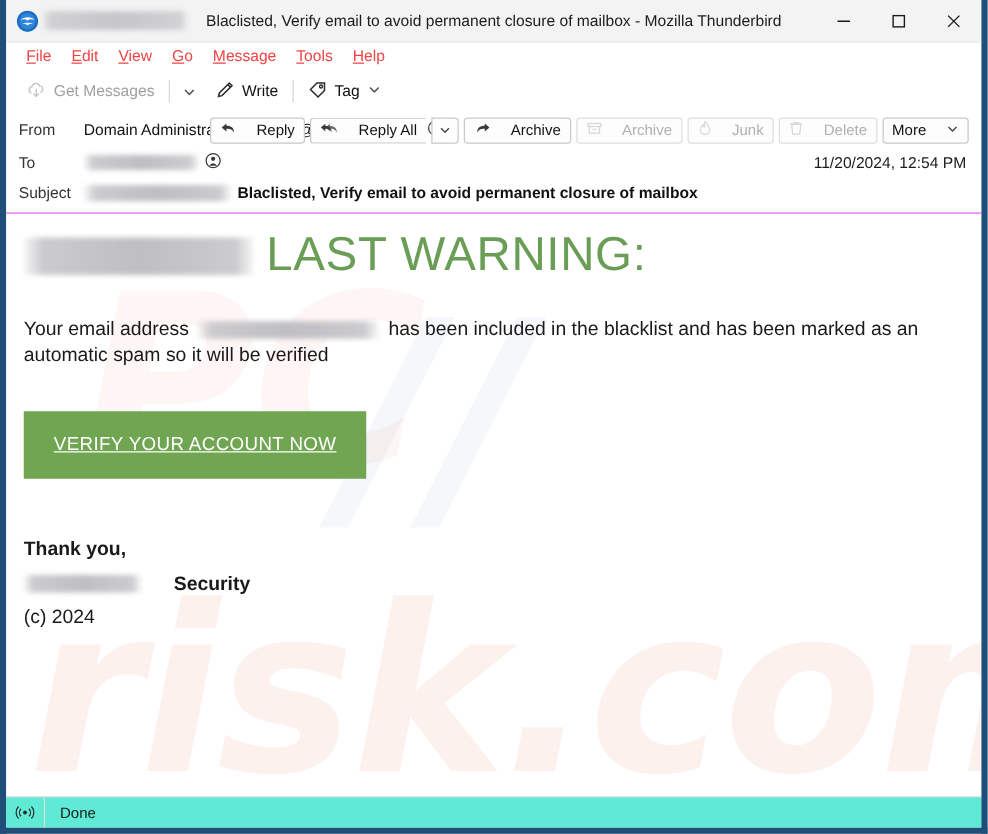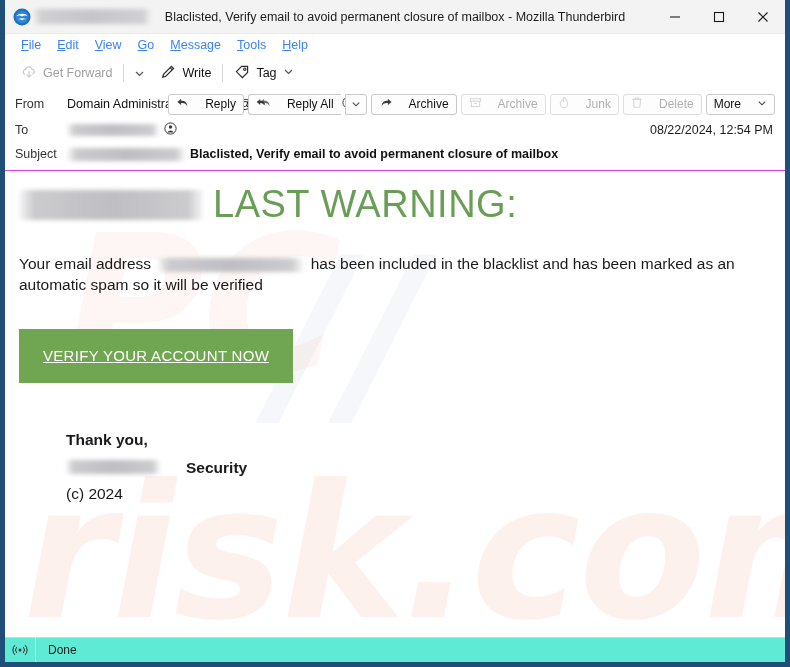--- a/index.html
+++ b/index.html
@@ -86,21 +86,21 @@
 
   
   .menubar {
     height: 22px;
     background: #ffffff;
     display: flex;
     align-items: center;
     padding-left: 8px;
     flex: 0 0 auto;
     font-size: 12.5px;
-    color: #3b82f6;
+    color: #ef4444;
   }
   .menu-item {
     padding: 2px 8px;
     white-space: nowrap;
   }
   .menu-item u { text-decoration: underline; }
 
   
   .toolbar {
     height: 34px;
@@ -283,21 +283,21 @@
   .cta-wrap { margin: 33px 0 0 0; }
   .cta {
     display: inline-block;
     background: #70a551;
     color: #ffffff;
     text-decoration: underline;
     font-size: 15px;
     padding: 17px 24px;
     letter-spacing: 0.3px;
   }
-  .footer { margin-top: 46px; margin-left: 47px; }
+  .footer { margin-top: 46px; }
   .footer-thanks { font-weight: bold; font-size: 15.5px; }
   .footer-org {
     display: flex;
     align-items: center;
     gap: 26px;
     margin-top: 6px;
     text-align: center;
   }
   .redact.brand-foot { width: 94px; height: 14px; }
   .footer-security { font-weight: bold; font-size: 15.5px; }
@@ -372,21 +372,21 @@
 
   <div class="toolbar">
     <span class="tool-btn disabled">
       <span>
         <svg width="16" height="16" viewBox="0 0 16 16">
           <path d="M4.2 10.5 a2.6 2.6 0 0 1 .3 -5.1 a3.3 3.3 0 0 1 6.3 -.5 a2.5 2.5 0 0 1 .6 4.9" fill="none" stroke="#8a8a8a" stroke-width="1.2"></path>
           <line x1="8" y1="7" x2="8" y2="13" stroke="#8a8a8a" stroke-width="1.2"></line>
           <path d="M5.8 10.8 L8 13.2 L10.2 10.8" fill="none" stroke="#8a8a8a" stroke-width="1.2"></path>
         </svg>
       </span>
-      <span>Get Forward</span>
+      <span>Get Messages</span>
     </span>
     <span class="tool-sep"></span>
     <span class="tool-caret">
       <svg width="11" height="11" viewBox="0 0 11 11">
           <path d="M2 4 L5.5 7.5 L9 4" fill="none" stroke="#555" stroke-width="1.2"></path>
         </svg>
     </span>
     <span class="tool-btn">
       <span>
         <svg width="16" height="16" viewBox="0 0 16 16">
@@ -509,21 +509,21 @@
       <span class="hdr-value">
         <span class="redact to"></span>
         <span>
           <svg width="13" height="13" viewBox="0 0 13 13">
             <circle cx="6.5" cy="6.5" r="5.6" fill="none" stroke="#3a3a3a" stroke-width="1"></circle>
             <circle cx="6.5" cy="5" r="1.7" fill="#3a3a3a"></circle>
             <path d="M3.4 10.6 a3.4 3.4 0 0 1 6.2 0" fill="#3a3a3a"></path>
           </svg>
         </span>
       </span>
-      <span class="hdr-date">08/22/2024, 12:54 PM</span>
+      <span class="hdr-date">11/20/2024, 12:54 PM</span>
     </div>
 
     <div class="hdr-row">
       <span class="hdr-label">Subject</span>
       <span class="hdr-value">
         <span class="redact subject"></span>
         <span class="subject-text">Blaclisted, Verify email to avoid permanent closure of mailbox</span>
       </span>
     </div>
   </div>

